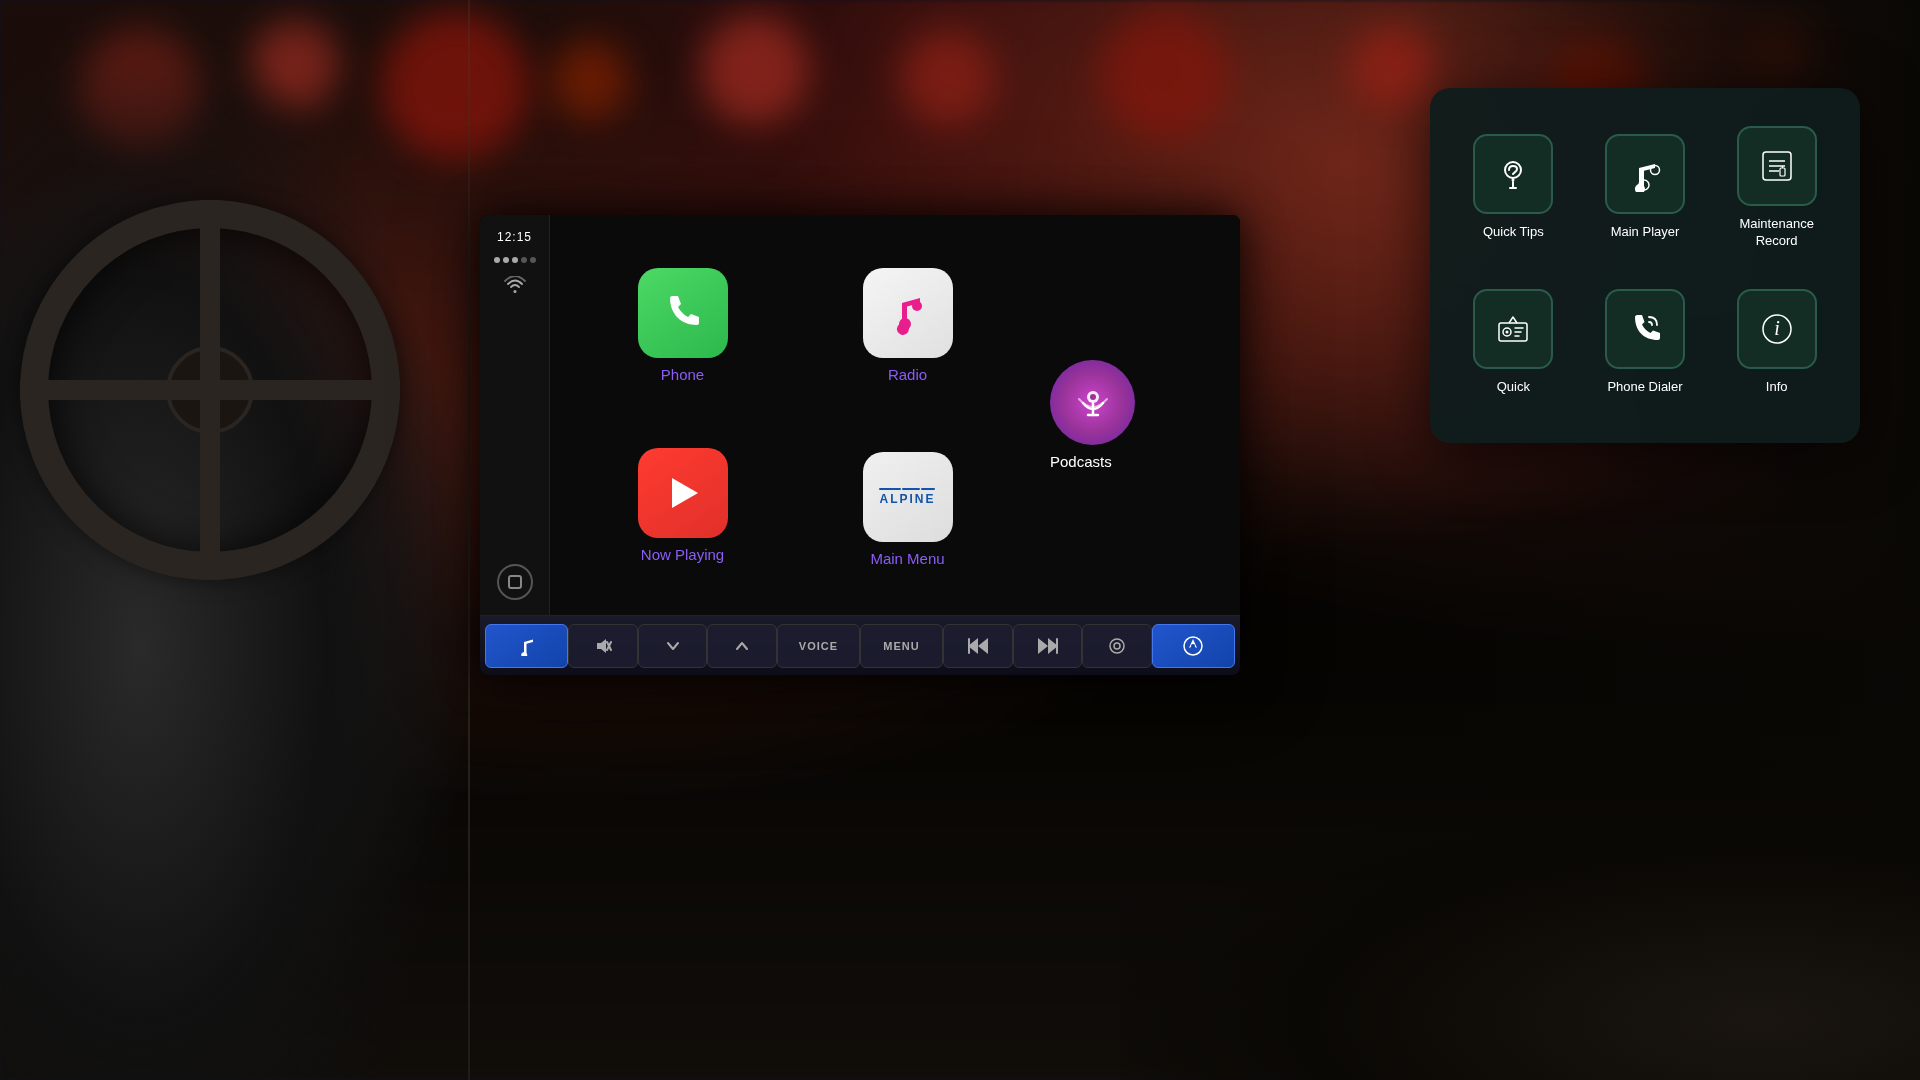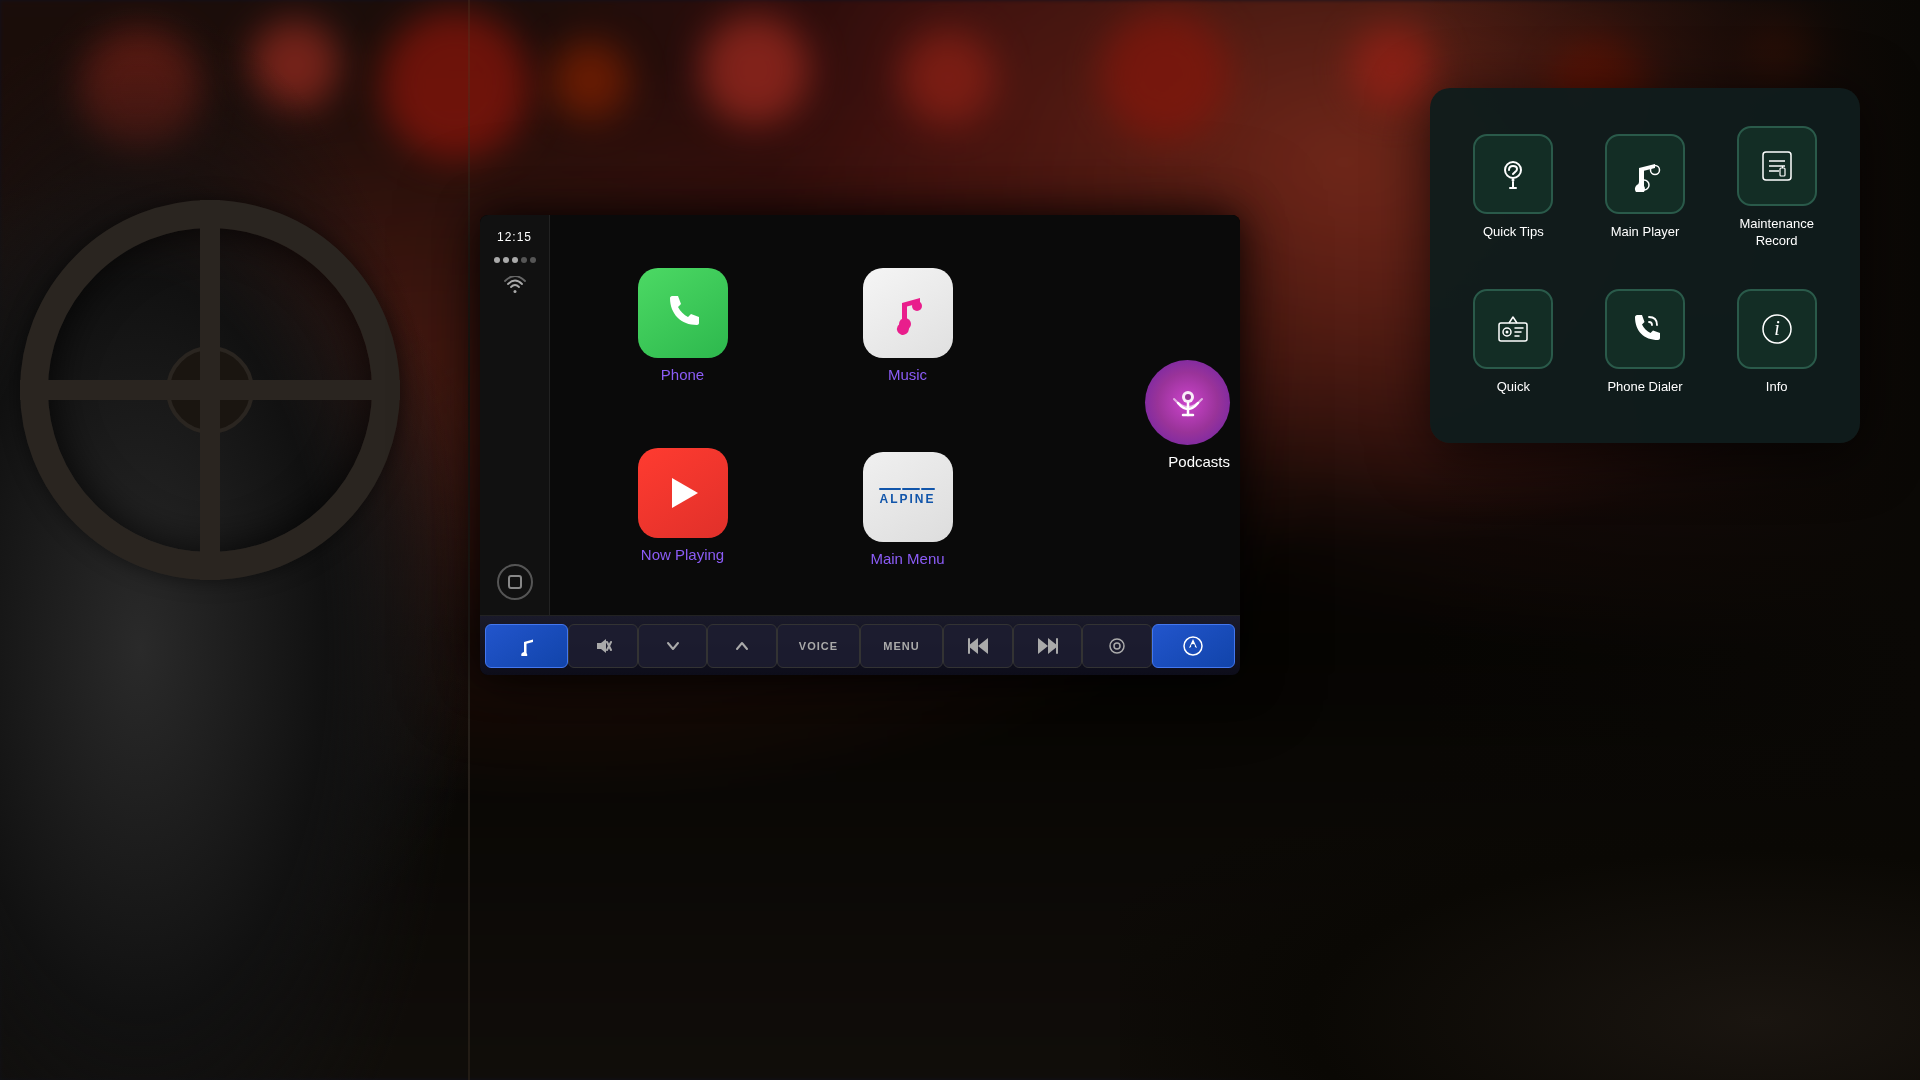--- a/index.html
+++ b/index.html
@@ -235,21 +235,21 @@
       display: flex;
       flex-direction: column;
       justify-content: space-around;
       padding: 20px 10px;
       background: #0a0a0a;
     }
 
     .right-app-item {
       display: flex;
       flex-direction: column;
-      align-items: flex-end;
+      align-items: flex-start;
       gap: 8px;
       cursor: pointer;
     }
 
     .right-app-icon {
       width: 85px;
       height: 85px;
       border-radius: 50%;
       display: flex;
       align-items: center;
@@ -450,21 +450,21 @@
       </div>
 
       <div class="app-item">
         <div class="app-icon music">
           <svg width="52" height="52" viewBox="0 0 52 52" fill="none">
             <path d="M20 36 l0-20 l18-5 l0 5 l-13 3.5 l0 18 a6 6 0 1 1-5-1.5z" fill="#e91e8c"></path>
             <circle cx="23" cy="37" r="6" fill="#e91e8c"></circle>
             <circle cx="35" cy="19" r="5" fill="#e91e8c"></circle>
           </svg>
         </div>
-        <span class="app-label">Music</span>
+        <span class="app-label">Radio</span>
       </div>
 
       <div class="app-item">
         <div class="app-icon now-playing">
           <svg width="46" height="46" viewBox="0 0 46 46" fill="none">
             <polygon points="12,8 12,38 38,23" fill="white"></polygon>
           </svg>
         </div>
         <span class="app-label">Now Playing</span>
       </div>

